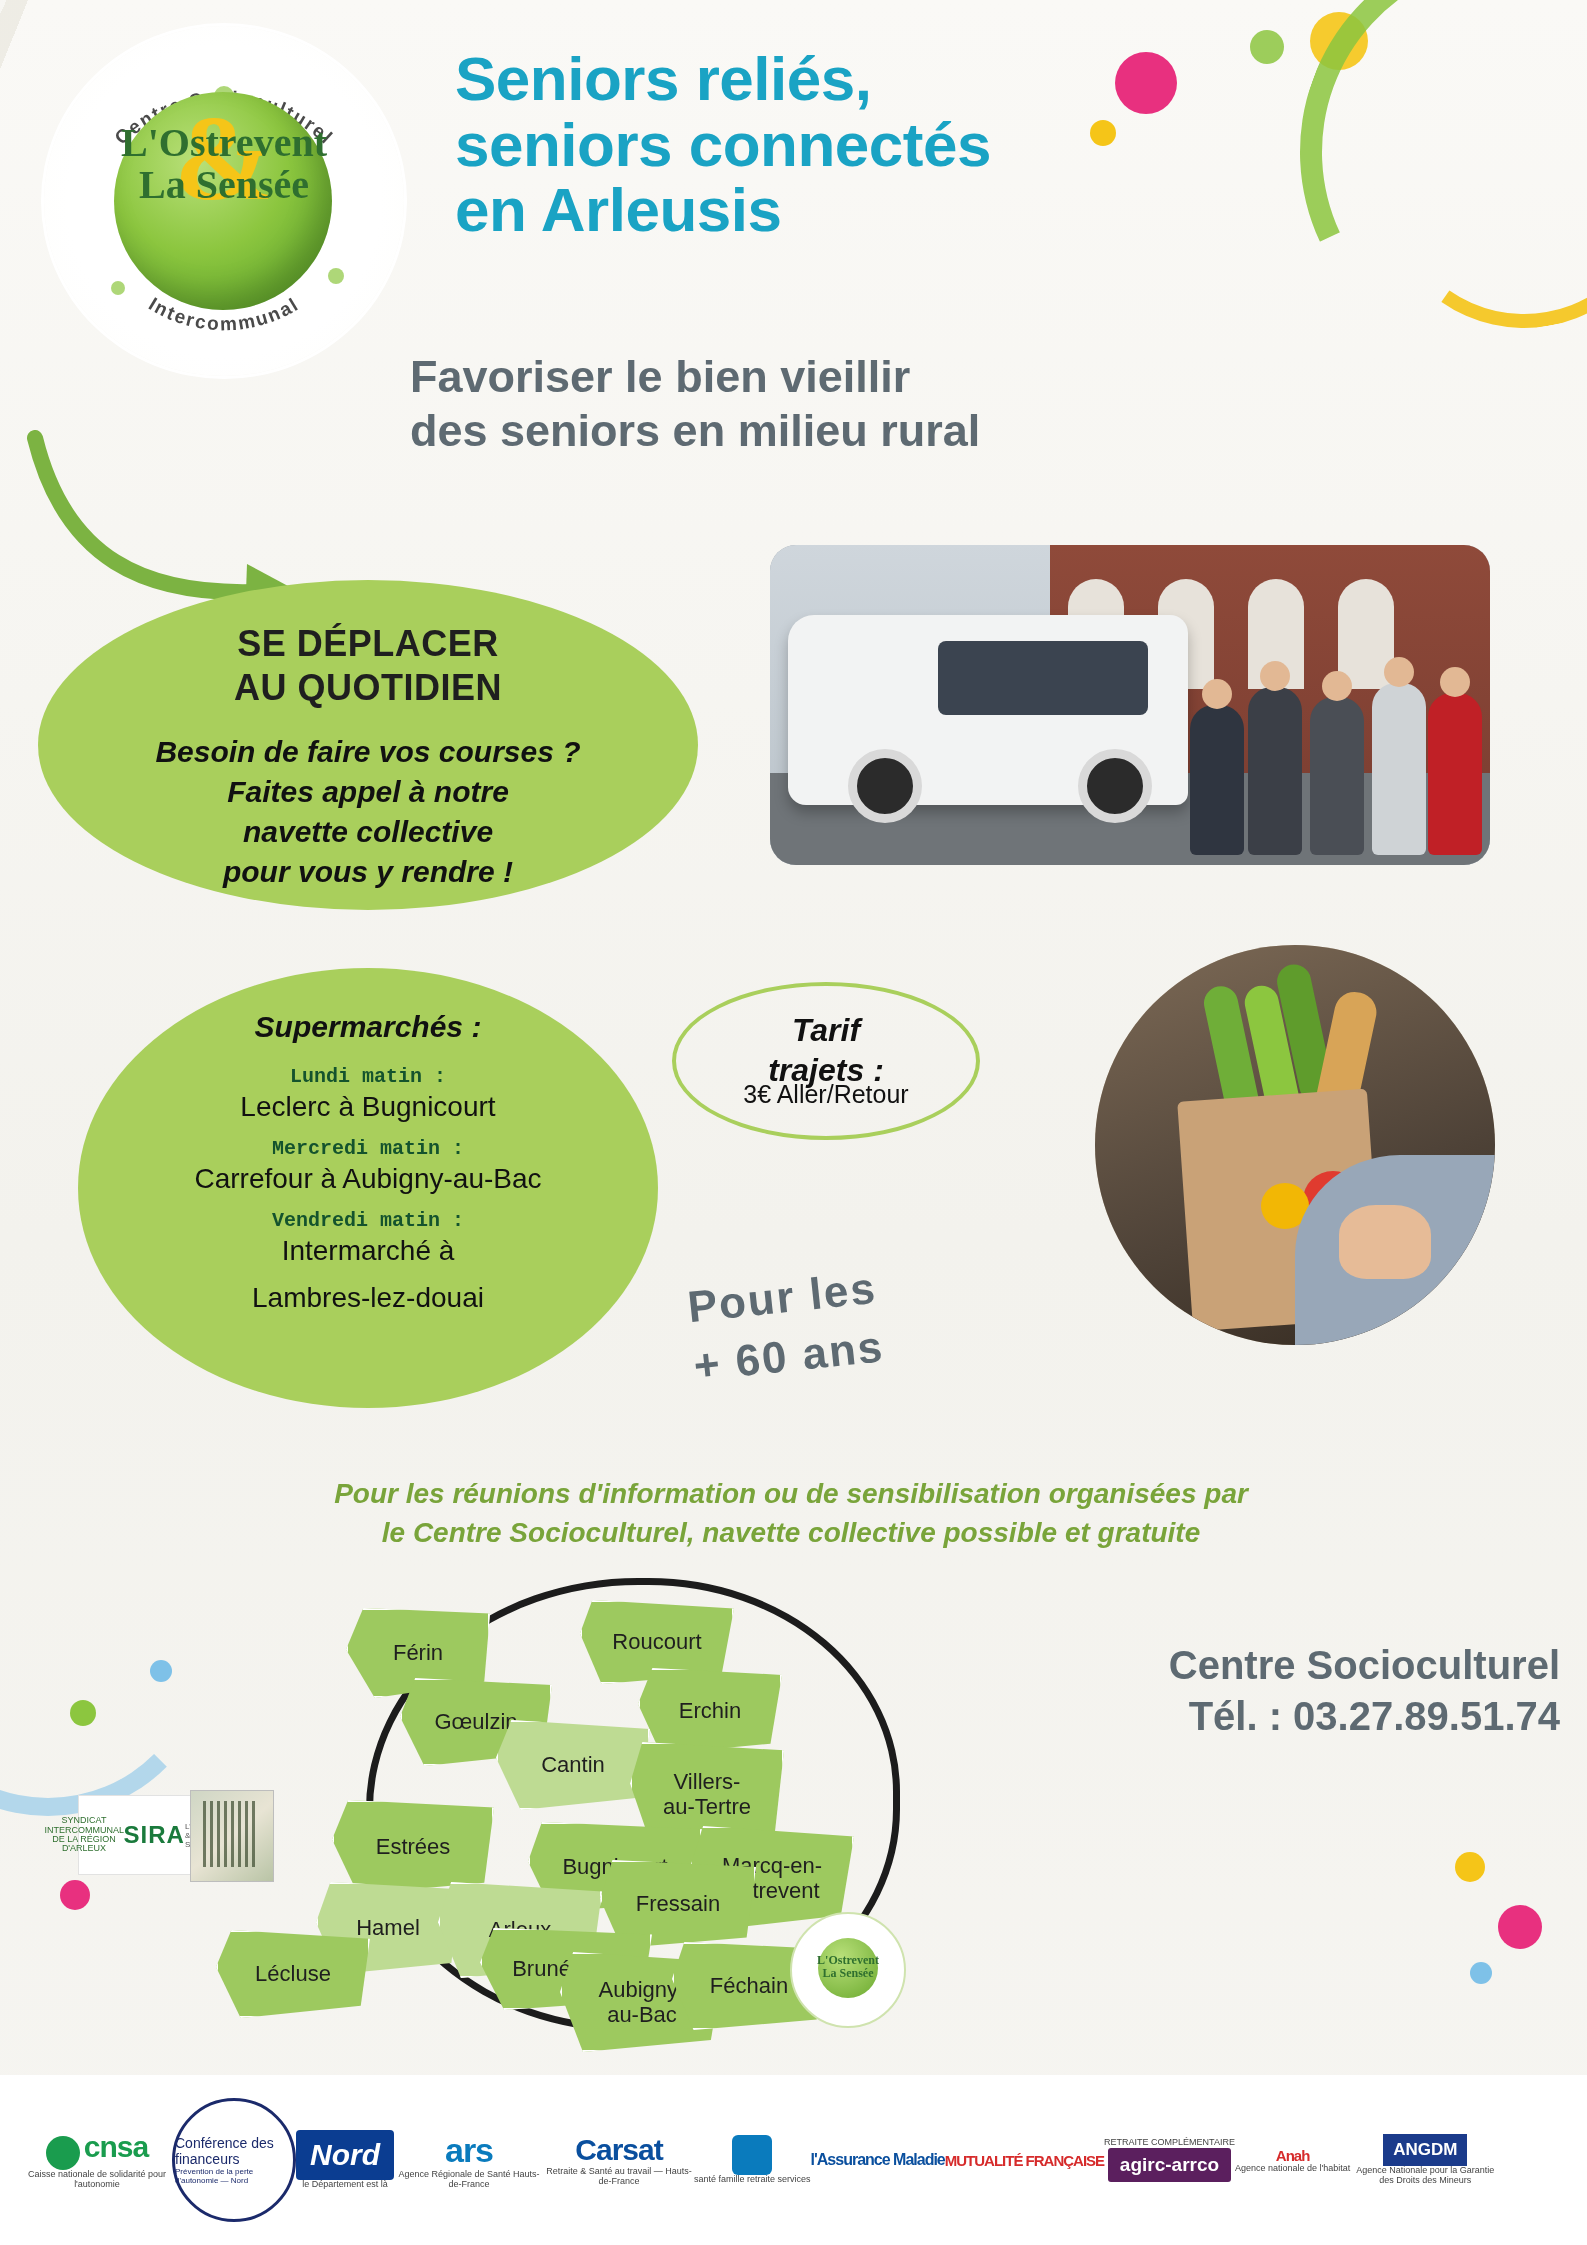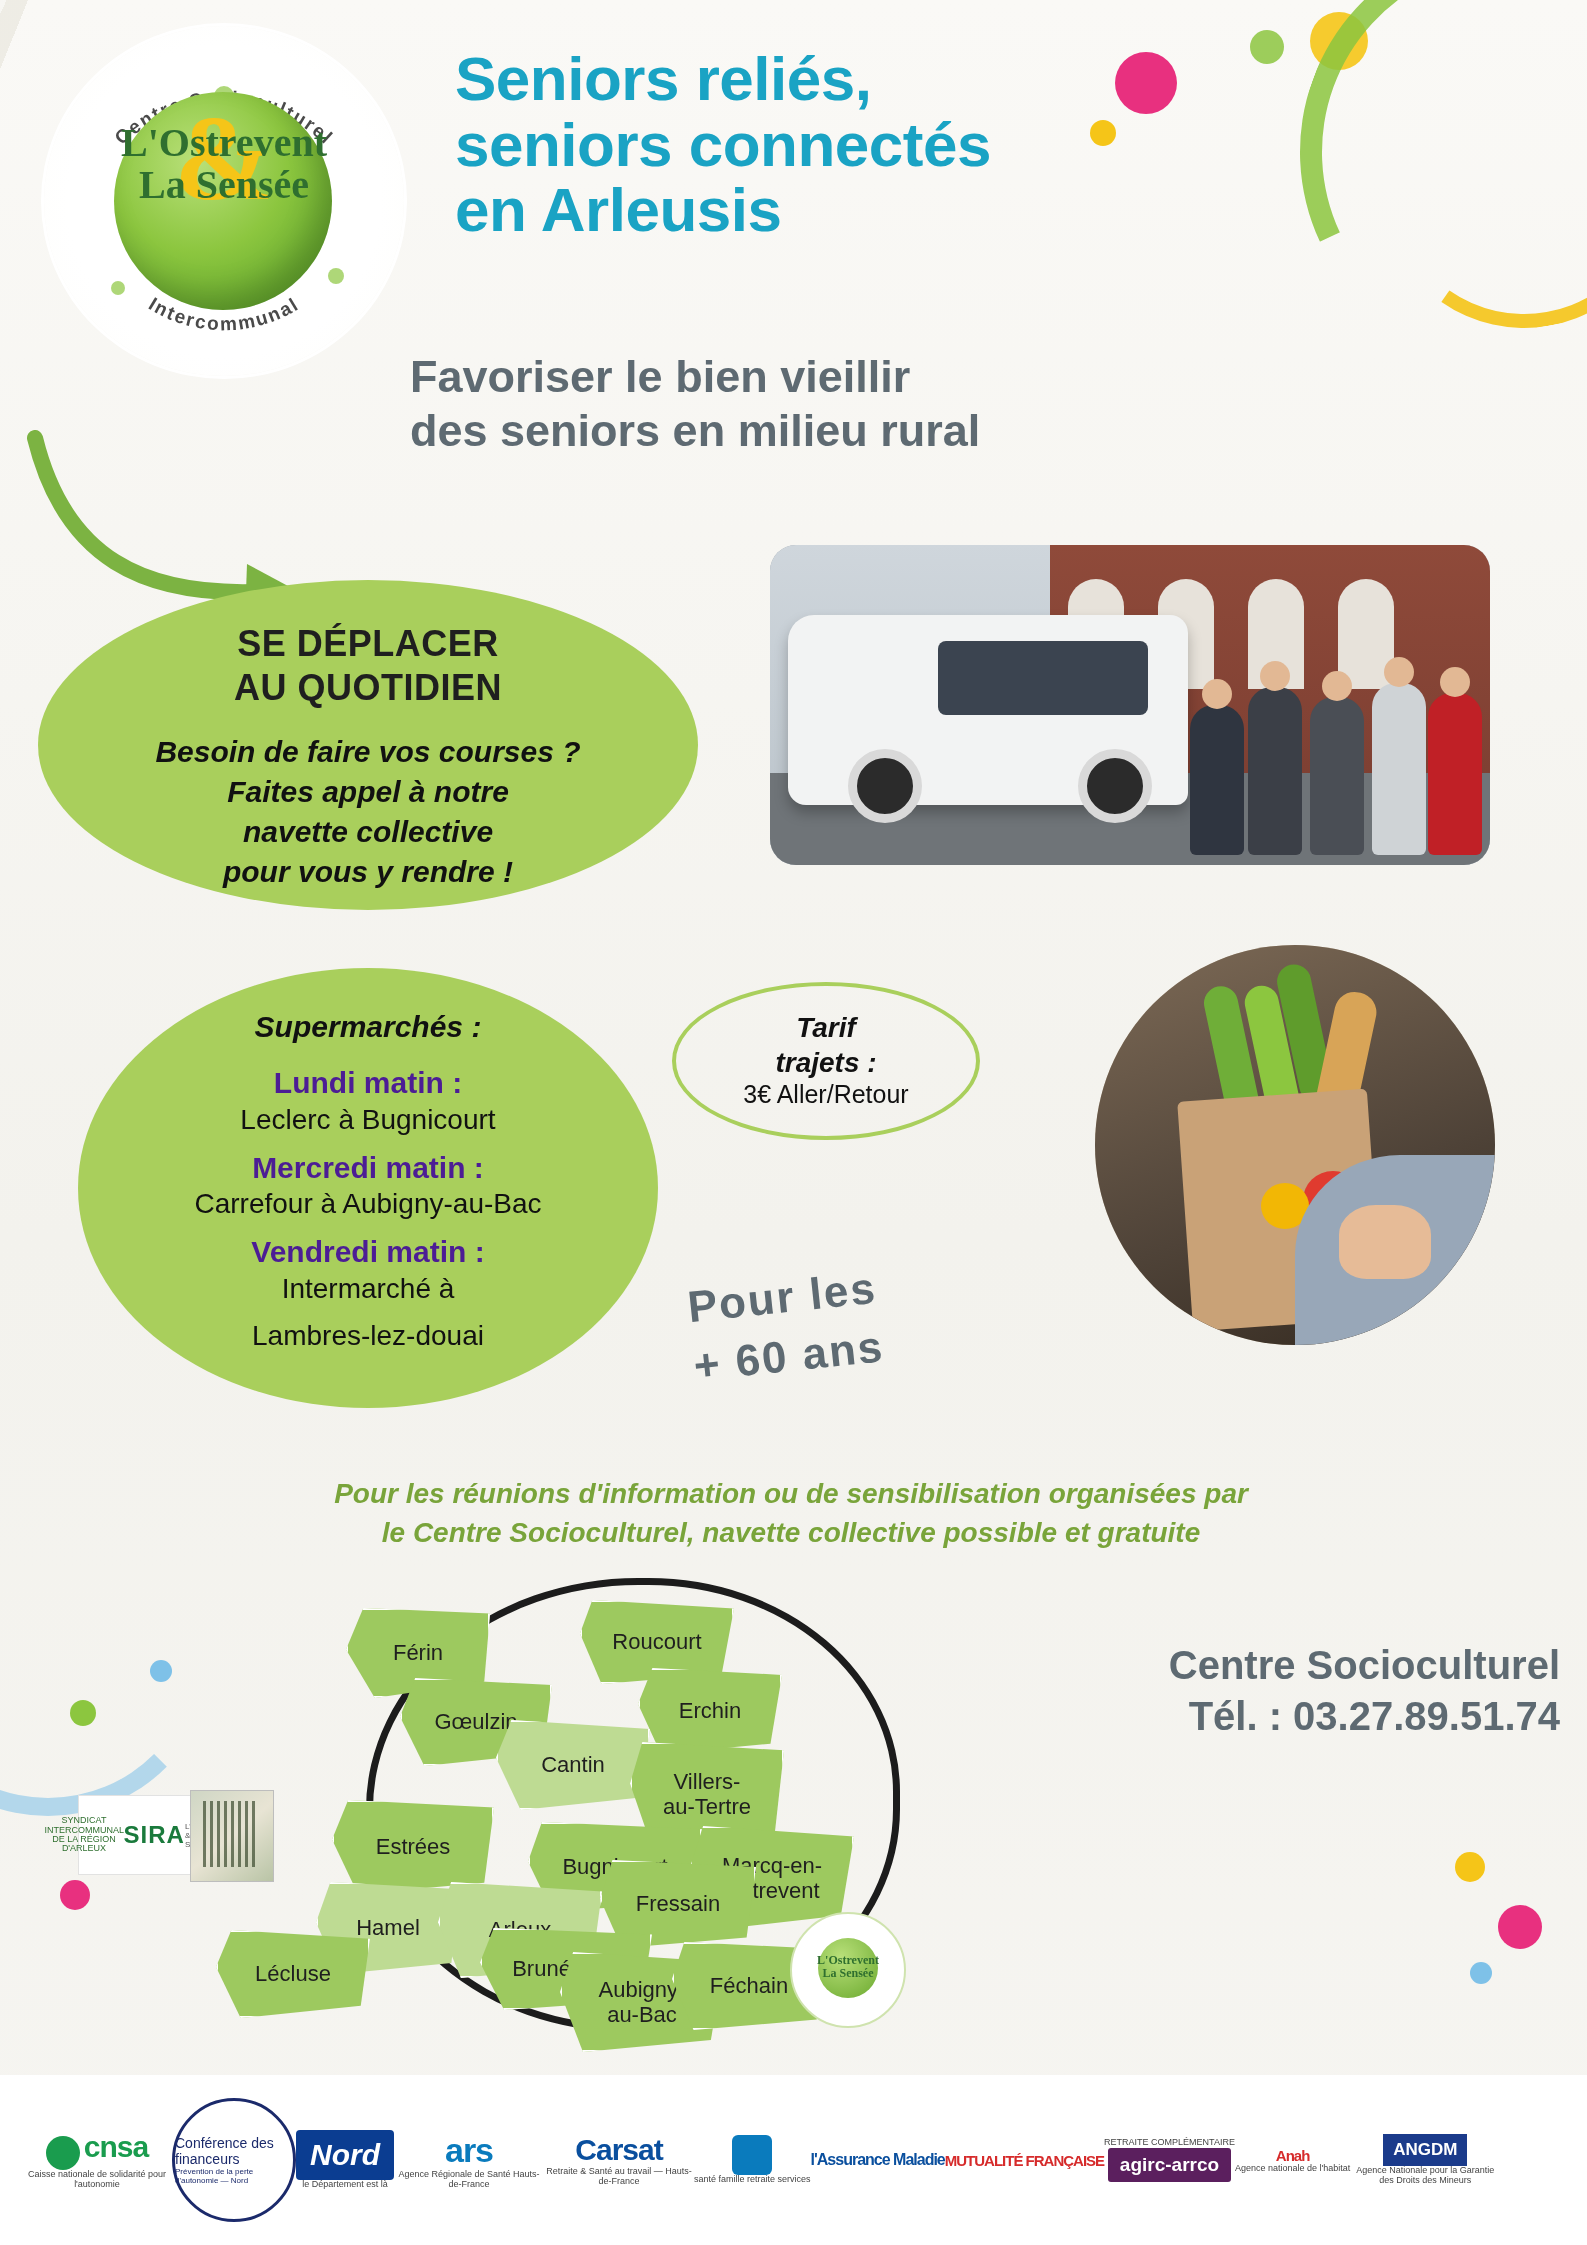--- a/index.html
+++ b/index.html
@@ -105,31 +105,31 @@
     font-size:30px;font-weight:700;font-style:italic;color:#111;line-height:1.33;
   }
 
   
   .ellipse2 {
     position:absolute;left:78px;top:968px;width:580px;height:440px;
     background:#a9cf5c;border-radius:50%/50%;
   }
   .ellipse2 .inner { position:absolute;left:0;right:0;top:42px;text-align:center; }
   .ellipse2 .lbl { font-size:30px;font-weight:700;font-style:italic;color:#111;margin-bottom:20px; }
-  .ellipse2 .day { font-size:30px;font-weight:700;color:#4c1d95;line-height:1.25; }
+  .ellipse2 .day { font-size:20px;font-weight:700;color:#14532d;line-height:1.25;font-family:Liberation Mono, monospace; }
   .ellipse2 .place { font-size:28px;color:#111;line-height:1.25;margin-bottom:12px; }
 
   
   .tarif {
     position:absolute;left:672px;top:982px;width:300px;height:150px;
     border:4px solid #a9cf5c;border-radius:50%/50%;
   }
   .tarif .t1 {
     position:absolute;left:0;right:0;top:24px;text-align:center;
-    font-size:28px;font-weight:700;font-style:italic;color:#111;line-height:1.25;
+    font-size:32px;font-weight:700;font-style:italic;color:#111;line-height:1.25;
   }
   .tarif .t2 {
     position:absolute;left:0;right:0;top:94px;text-align:center;
     font-size:25px;color:#111;
   }
 
   .pourles {
     position:absolute;left:690px;top:1260px;width:330px;
     font-size:44px;font-weight:700;color:#5e6a72;line-height:1.35;
     transform:rotate(-6deg);letter-spacing:2px;

